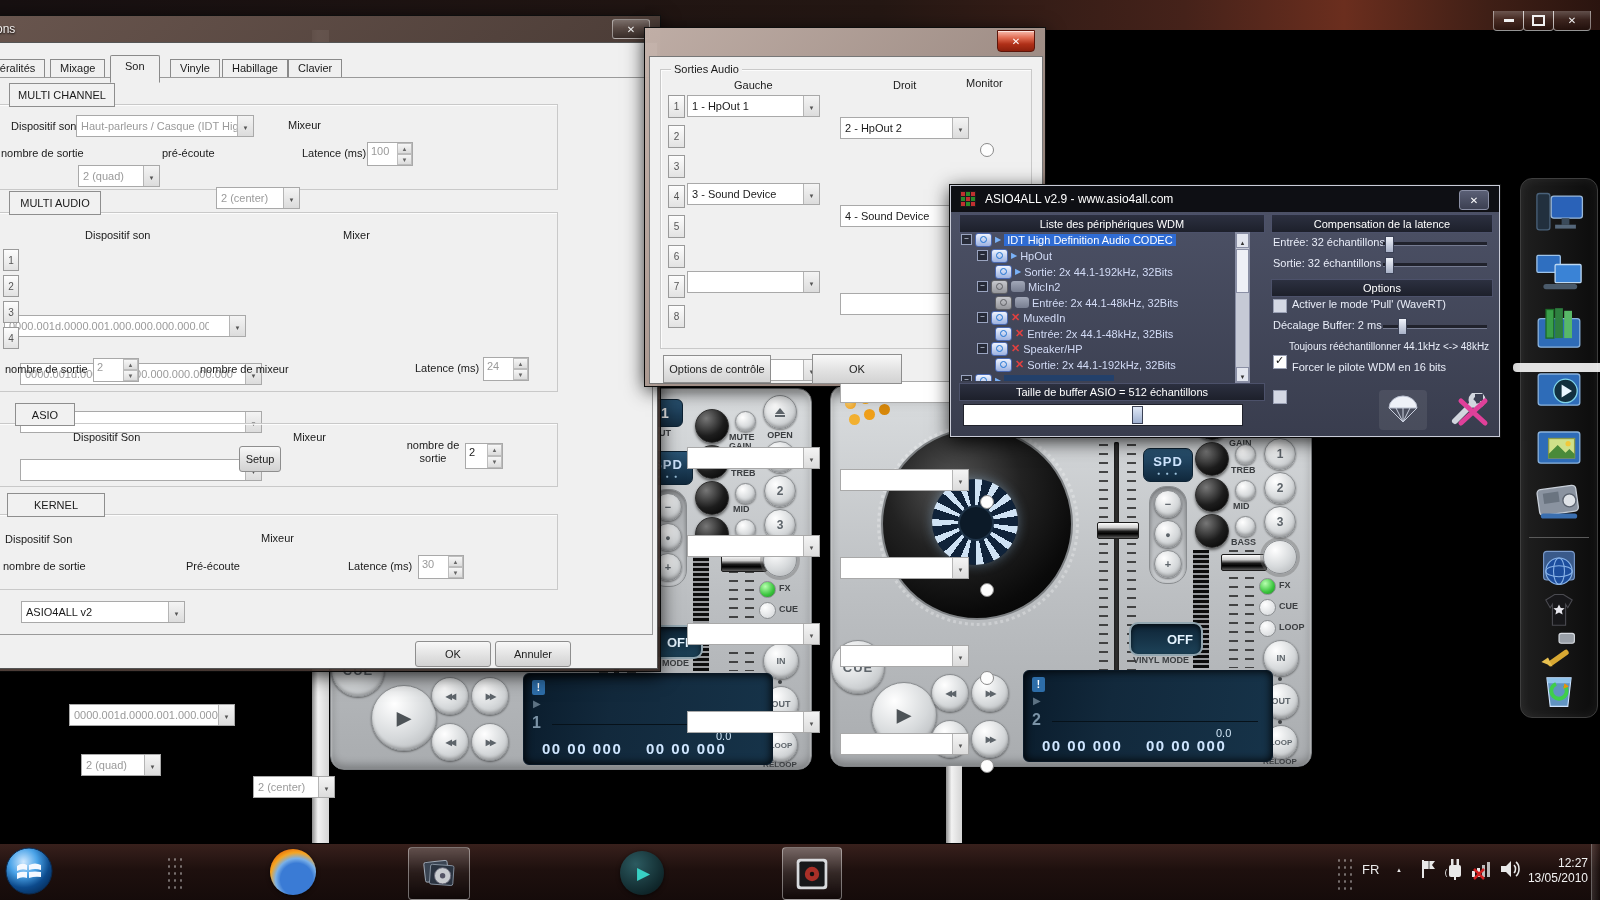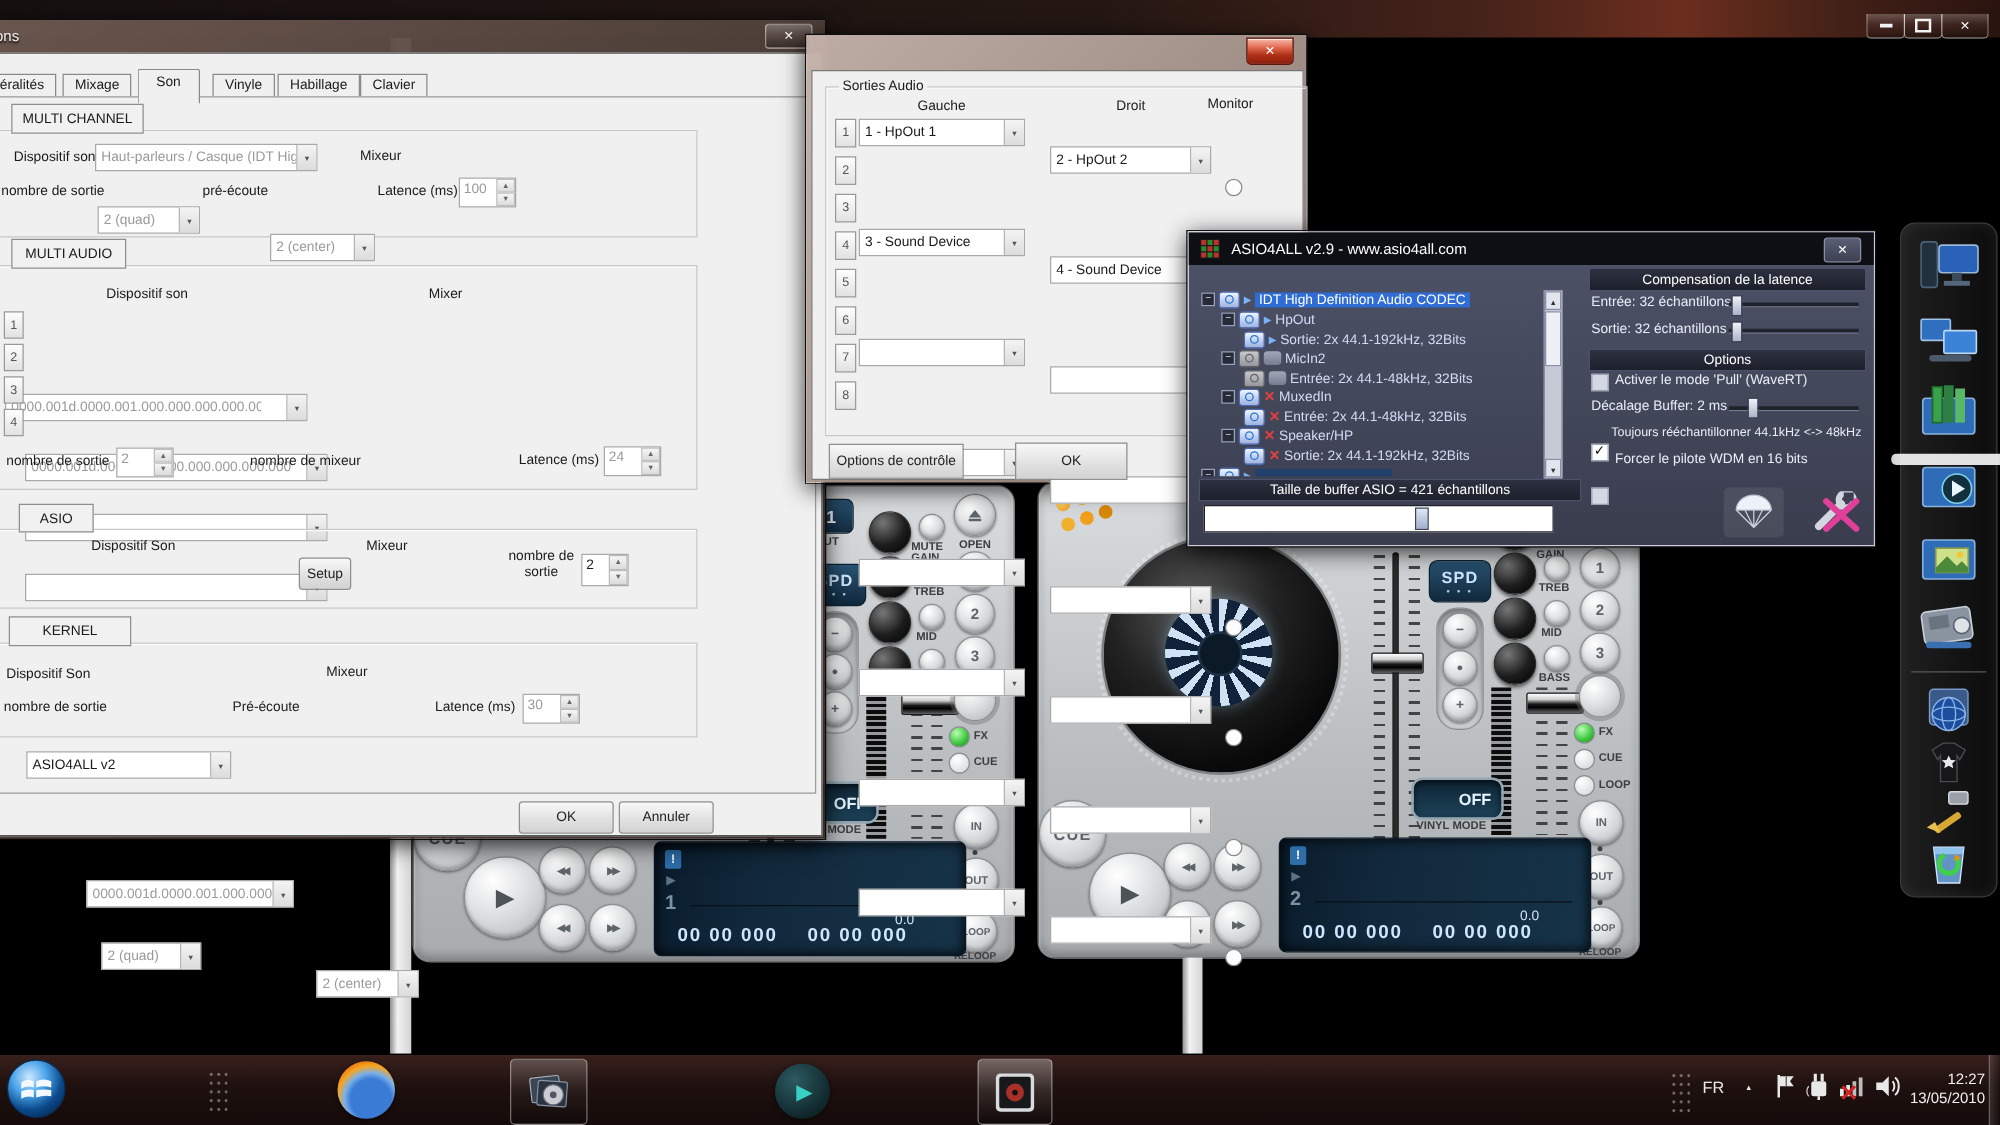--- a/index.html
+++ b/index.html
@@ -503,21 +503,21 @@
     <div class="abs btn" style="left:450px;top:598px;width:74px;height:24px;">OK</div>
     <div class="abs btn" style="left:530px;top:598px;width:74px;height:24px;">Annuler</div>
   </div>
 </div>
 
 <div class="abs awin frame-lite" style="left:645px;top:28px;width:400px;height:358px;z-index:30;">
   <div class="abs redx" style="left:352px;top:2px;width:36px;height:20px;">
       <span class="icon-x"></span>
     </div>
   <div class="abs" style="left:4px;top:28px;width:392px;height:326px;background:#f0f0f0;border:1px solid #777;">
-    <div class="abs gb" style="left:10px;top:12px;width:370px;height:278px;padding-left:14px;">
+    <div class="abs gb" style="left:10px;top:12px;width:370px;height:278px;">
       <span class="abs lbl" style="left:10px;top:-7px;background:#f0f0f0;padding:0 3px;">Sorties Audio</span>
     </div>
     <div class="abs lbl" style="left:84px;top:22px;">Gauche</div>
     <div class="abs lbl" style="left:243px;top:22px;">Droit</div>
     <div class="abs lbl" style="left:316px;top:20px;">Monitor</div>
 
     <div class="abs nbtn" style="left:18px;top:38px;width:15px;height:21px;">1</div>
     <div class="abs dd" style="left:37px;top:38px;width:131px;">
         <span class="ddv">1 - HpOut 1</span>
         <span class="arw">
@@ -655,20 +655,21 @@
       <rect x="1" y="11" width="4" height="4" fill="#c03030"></rect>
         <rect x="6" y="11" width="4" height="4" fill="#2a8a2a"></rect>
         <rect x="11" y="11" width="4" height="4" fill="#c03030"></rect>
     </svg>
     <span class="abs" style="left:34px;top:6px;">ASIO4ALL v2.9 - www.asio4all.com</span>
   </div>
   <div class="abs" style="left:508px;top:4px;width:28px;height:18px;border:1px solid #8a8fa5;border-radius:3px;background:linear-gradient(#5a5f75,#3c4052);color:#fff;display:flex;align-items:center;justify-content:center;font-size:10px;">
       <span class="icon-x"></span>
     </div>
 
+  <div class="abs a4a-hdr" style="left:8px;top:28px;width:304px;height:17px;">Liste des périphériques WDM</div>
   <div class="abs" style="left:8px;top:46px;width:290px;height:149px;overflow:hidden;">
     <div class="trow" style="left:2px;top:0;">
       <span class="exp"><i class="icon-exp"></i></span>
         <span class="pwr"></span>
         <span class="icon-tri"></span>
         <span class="sel">IDT High Definition Audio CODEC</span>
     </div>
     <div class="trow" style="left:18px;top:16px;">
       <span class="exp"><i class="icon-exp"></i></span>
         <span class="pwr"></span>
@@ -723,21 +724,21 @@
 
   <div class="abs" style="left:284px;top:46px;width:13px;height:149px;background:#c6cad6;border:1px solid #8a8fa5;">
     <div class="sbarrow" style="height:13px;">
         <i class="icon-up"></i>
       </div>
     <div style="height:42px;background:#eef0f6;border:1px solid #8a8fa5;margin:1px 0;"></div>
     <div class="sbarrow abs" style="left:0;bottom:0;width:11px;height:13px;">
         <i class="icon-down"></i>
       </div>
   </div>
-  <div class="abs a4a-hdr" style="left:8px;top:197px;width:304px;height:16px;">Taille de buffer ASIO = 421 échantillons</div>
+  <div class="abs a4a-hdr" style="left:8px;top:197px;width:304px;height:16px;">Taille de buffer ASIO = 512 échantillons</div>
   <div class="abs" style="left:12px;top:218px;width:278px;height:20px;background:#fff;border:1px solid #20222c;">
     <div class="abs" style="left:168px;top:1px;width:9px;height:16px;background:linear-gradient(#dfe7f6,#9fb0d0);border:1px solid #3c4256;"></div>
   </div>
 
   <div class="abs a4a-hdr" style="left:320px;top:28px;width:220px;height:17px;">Compensation de la latence</div>
   <div class="abs" style="left:322px;top:50px;color:#e9edf8;font-size:11px;">Entrée: 32 échantillons</div>
   <div class="abs strack" style="left:432px;top:56px;width:104px;"></div>
   <div class="abs sthumb" style="left:434px;top:50px;"></div>
   <div class="abs" style="left:322px;top:71px;color:#e9edf8;font-size:11px;">Sortie: 32 échantillons</div>
   <div class="abs strack" style="left:432px;top:77px;width:104px;"></div>

